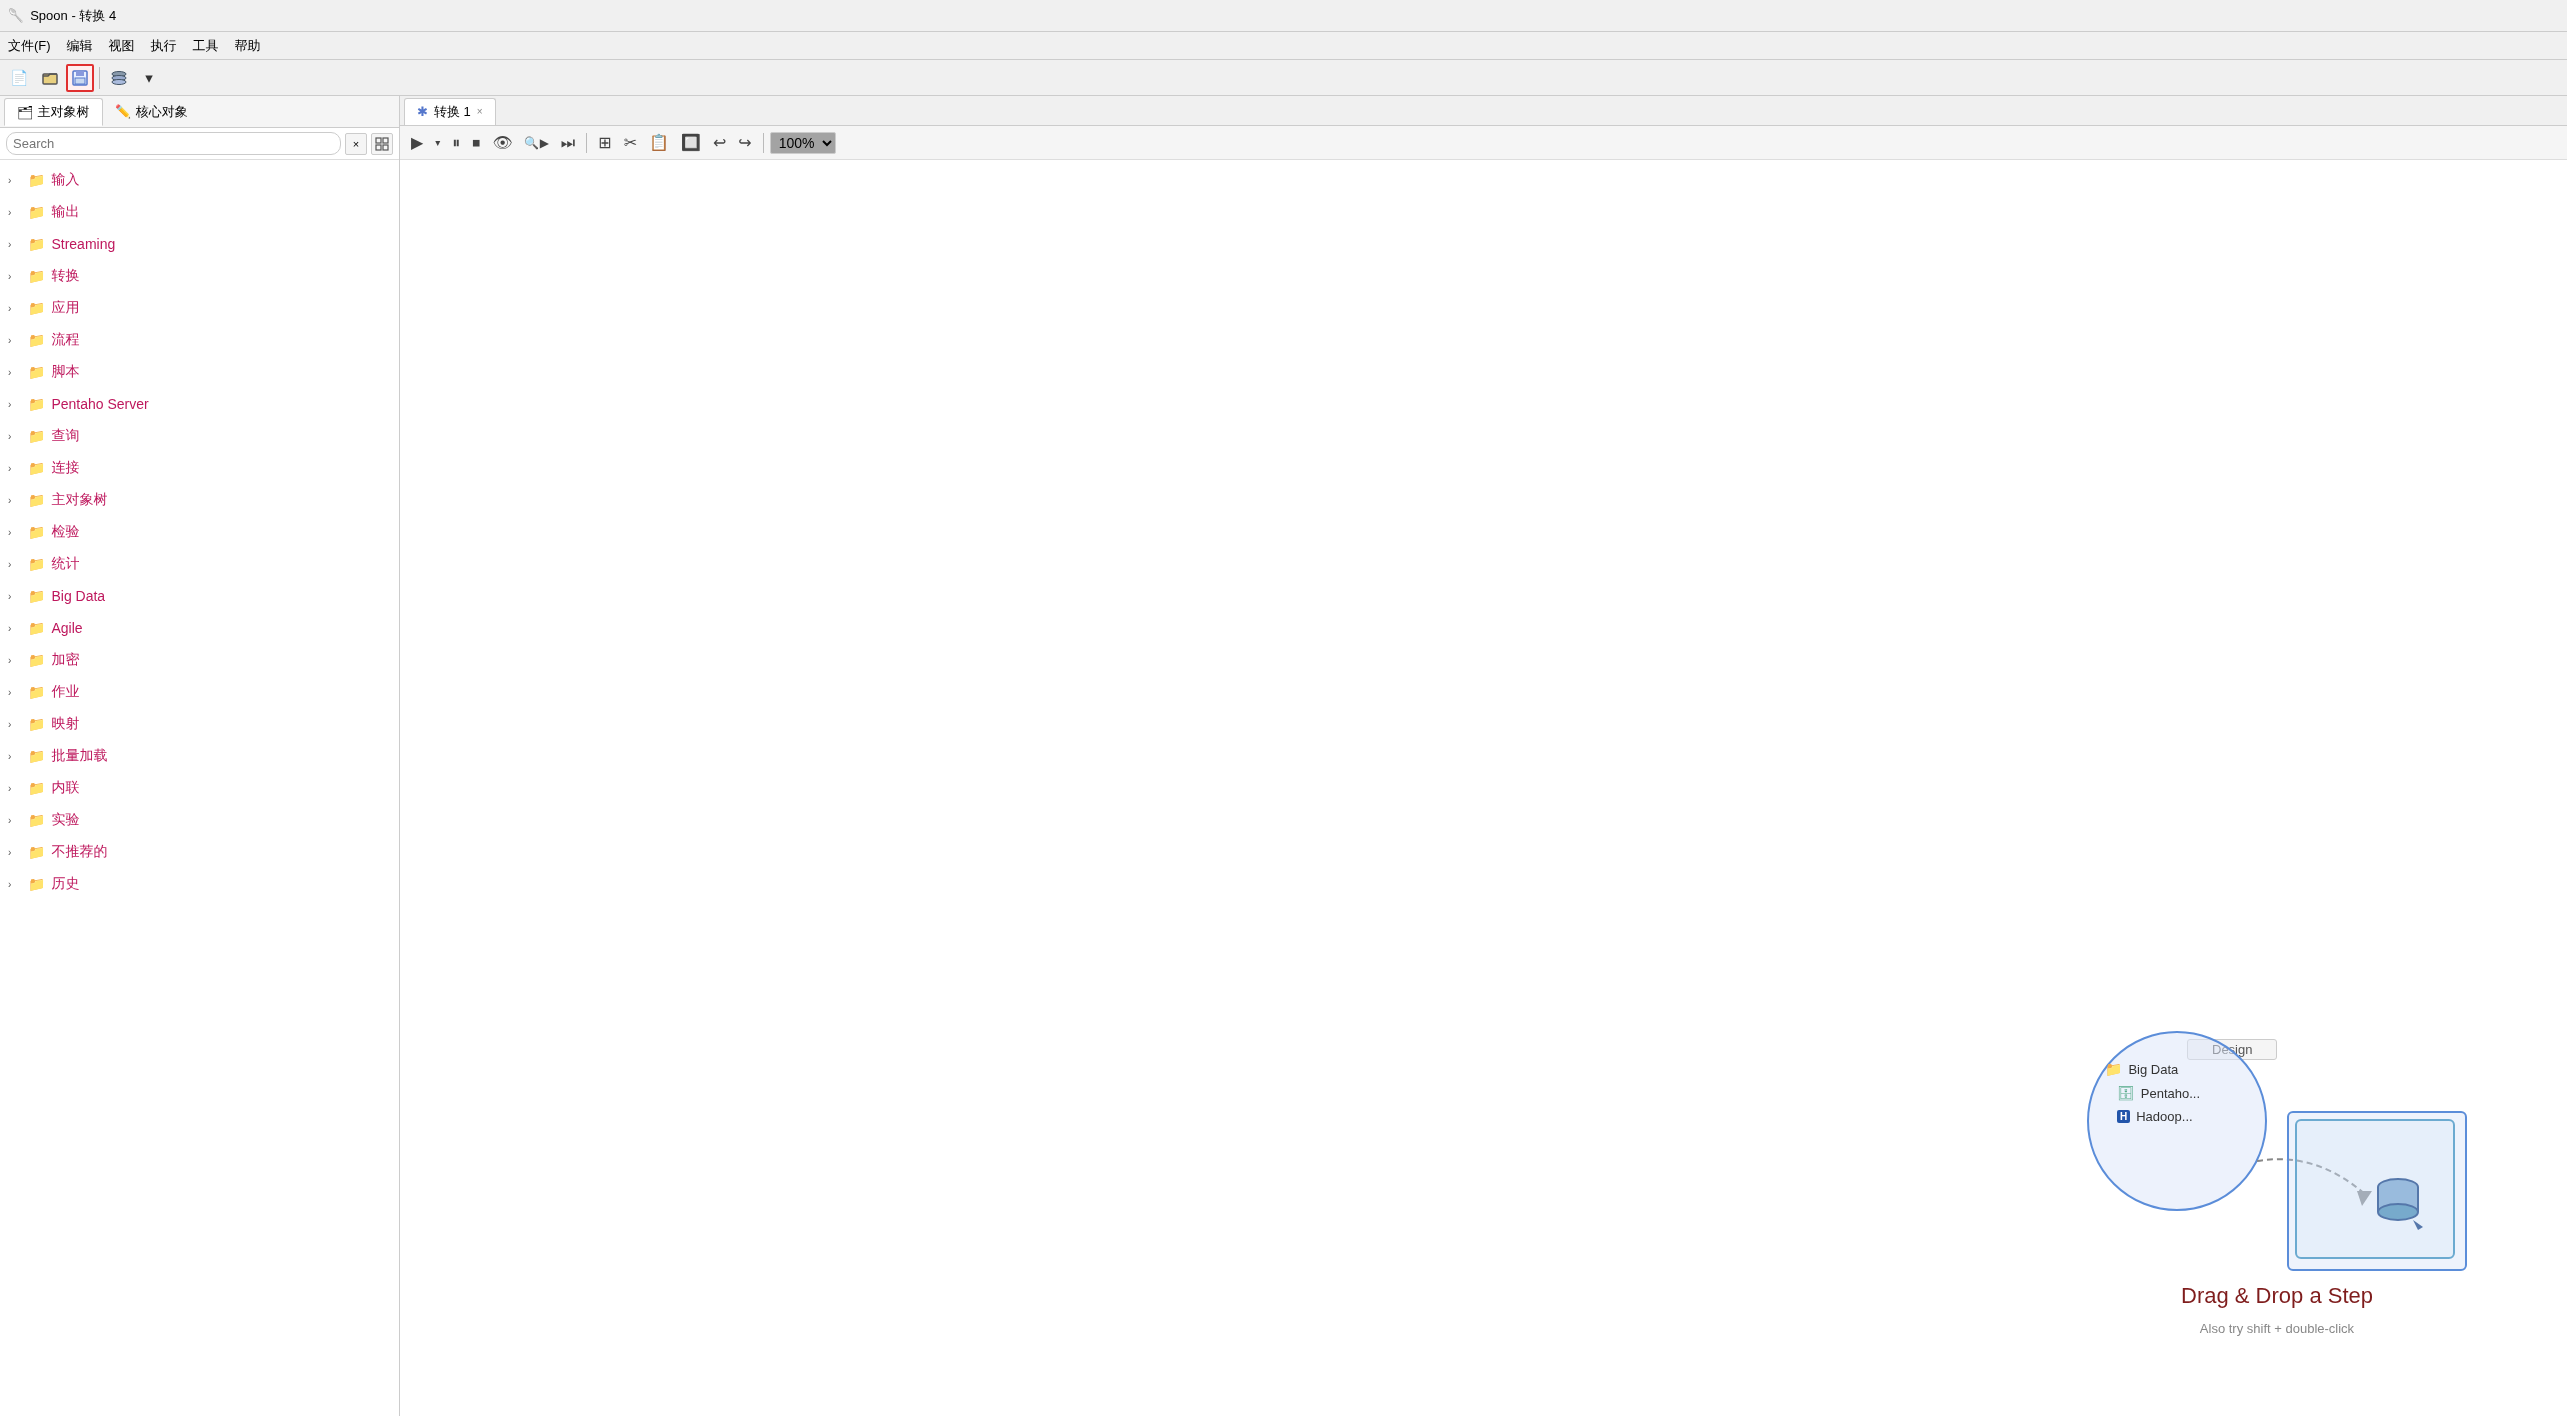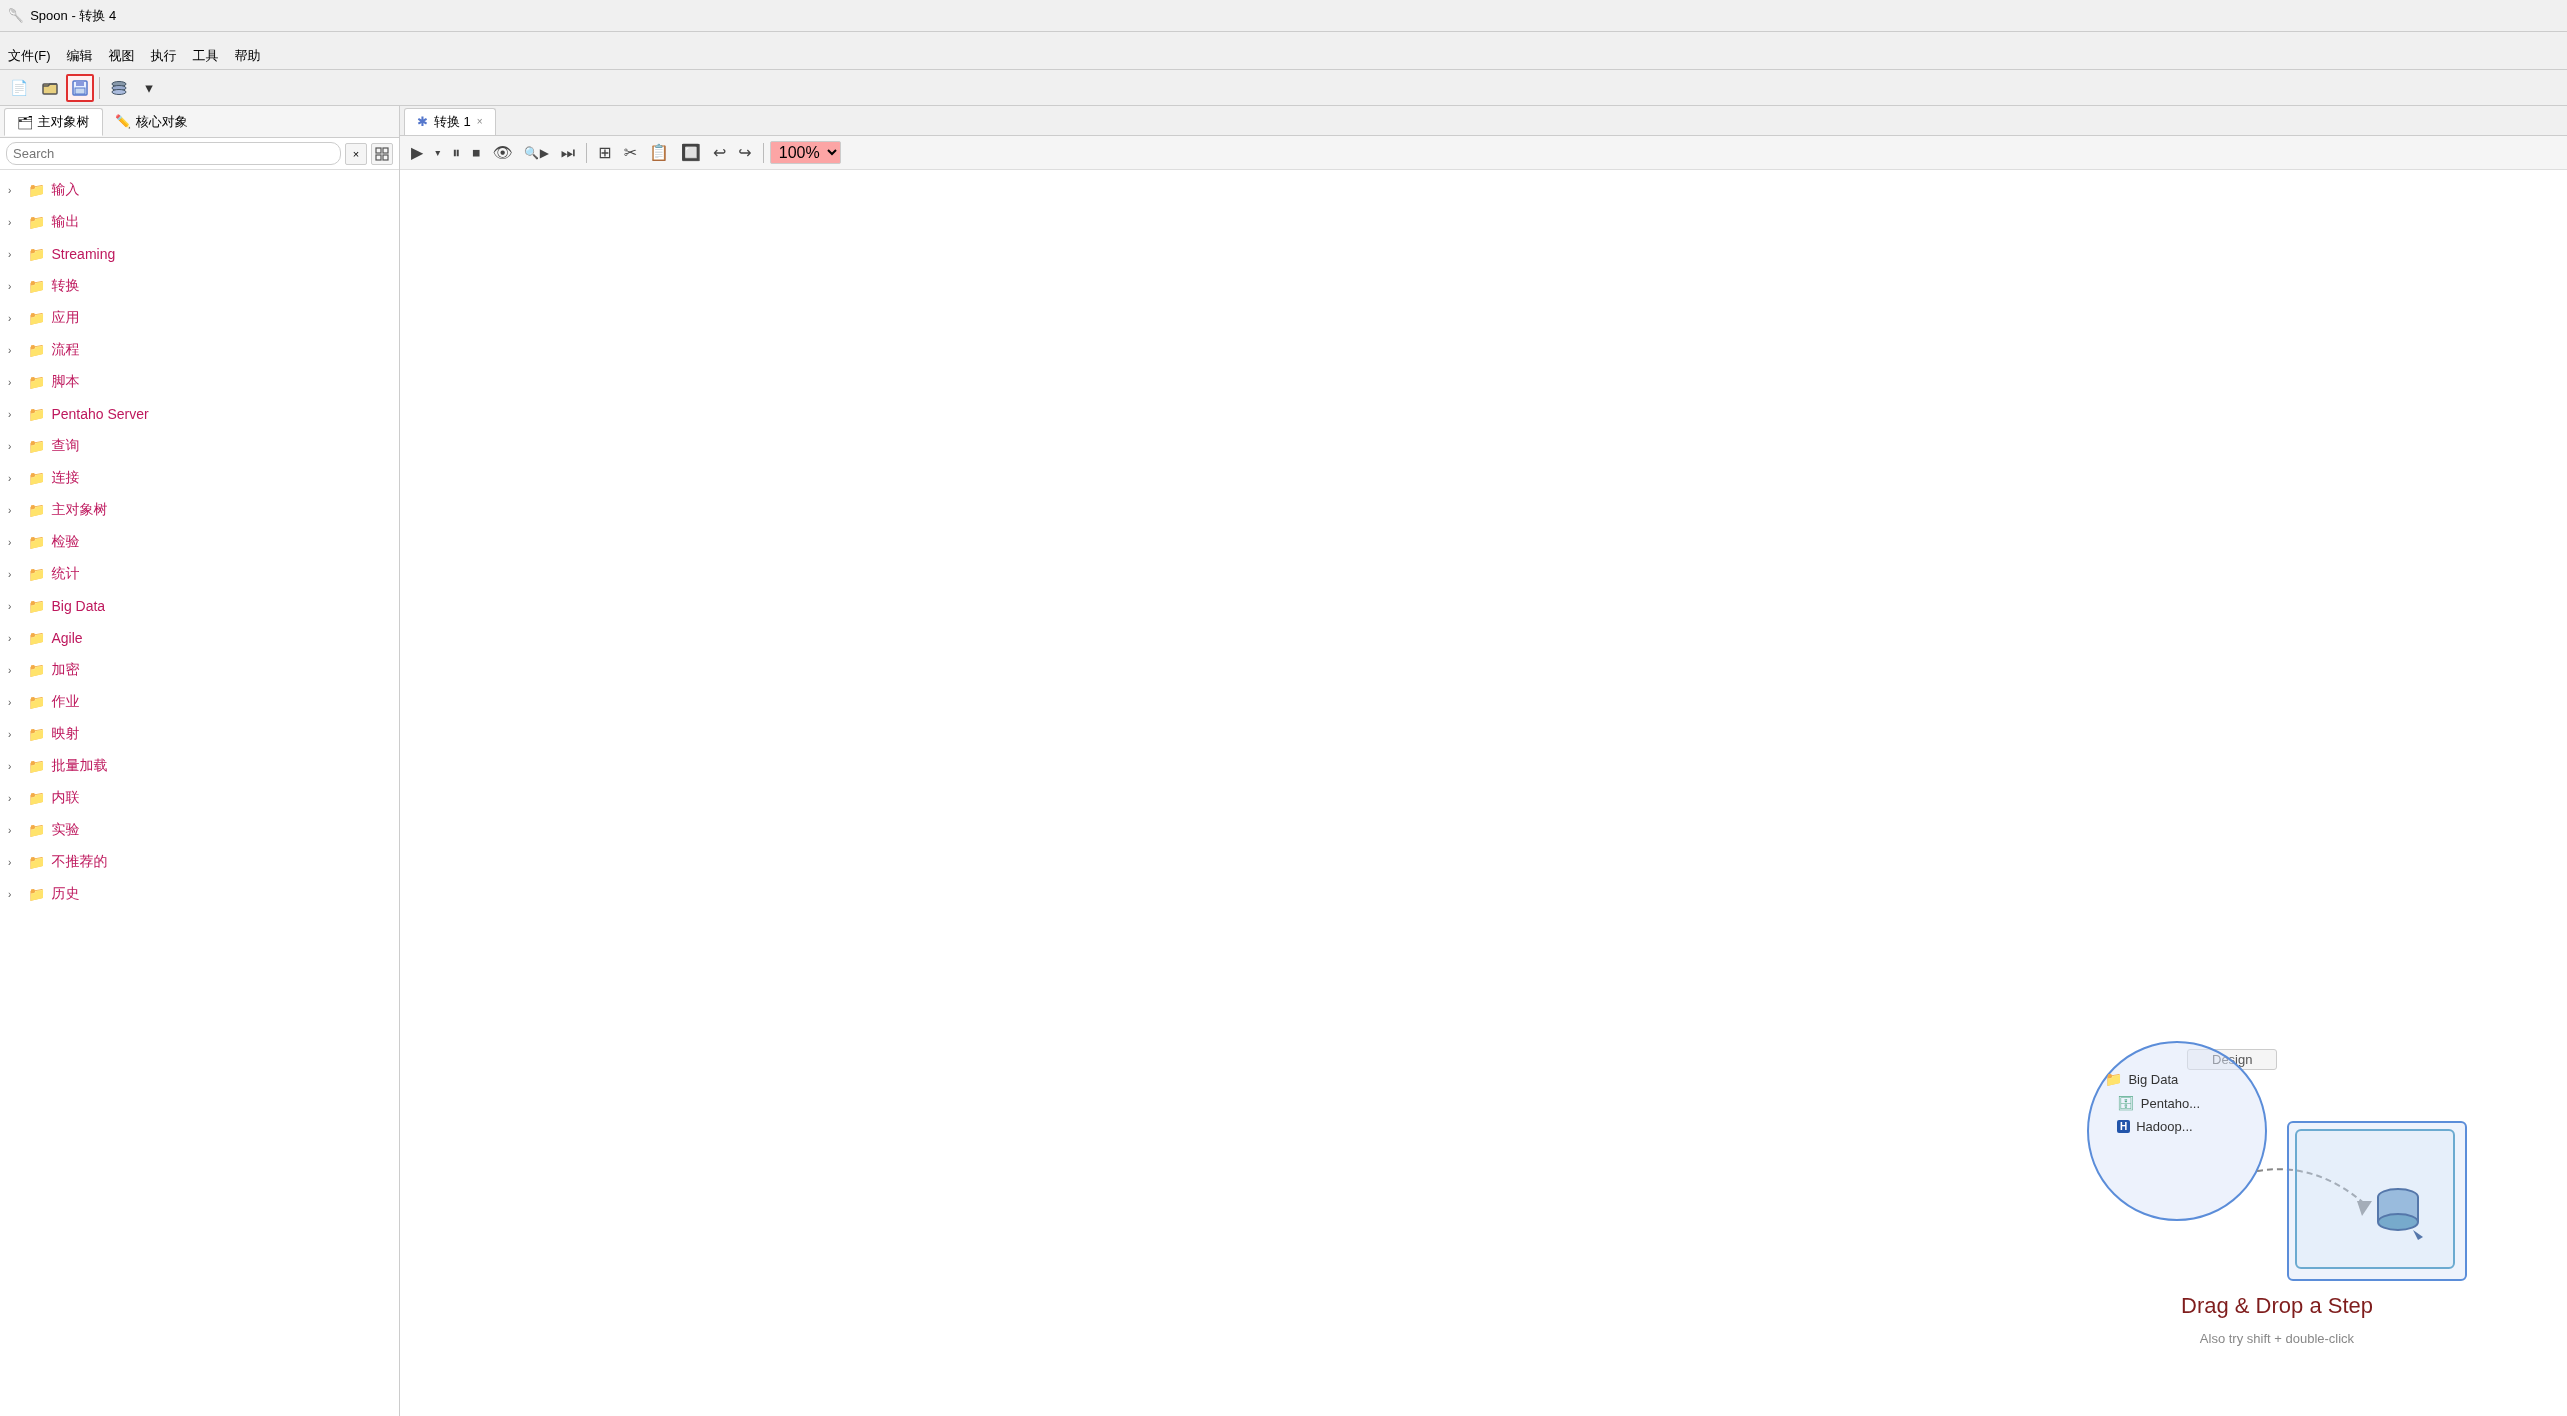--- a/index.html
+++ b/index.html
@@ -19,21 +19,20 @@
     
     #menu-bar {
       background: #f0f0f0;
       height: 28px;
       display: flex;
       align-items: center;
       padding: 0 8px;
       border-bottom: 1px solid #ccc;
       gap: 16px;
       font-size: 13px;
-      margin-top: 10px;
     }
     #menu-bar span { cursor: pointer; }
 
     
     #toolbar {
       background: #f0f0f0;
       height: 36px;
       display: flex;
       align-items: center;
       padding: 2px 6px;
@@ -187,22 +186,22 @@
       background: transparent;
       cursor: pointer;
       font-size: 16px;
       color: #444;
       border-radius: 2px;
     }
     .zoom-select {
       border: 1px solid #ccc;
       border-radius: 2px;
       padding: 1px 4px;
-      font-size: 16px;
-      background: #fca5a5;
+      font-size: 14px;
+      background: #a3a3a3;
     }
 
     
     #canvas-area {
       flex: 1;
       position: relative;
       background: #ffffff;
       overflow: hidden;
     }
 

